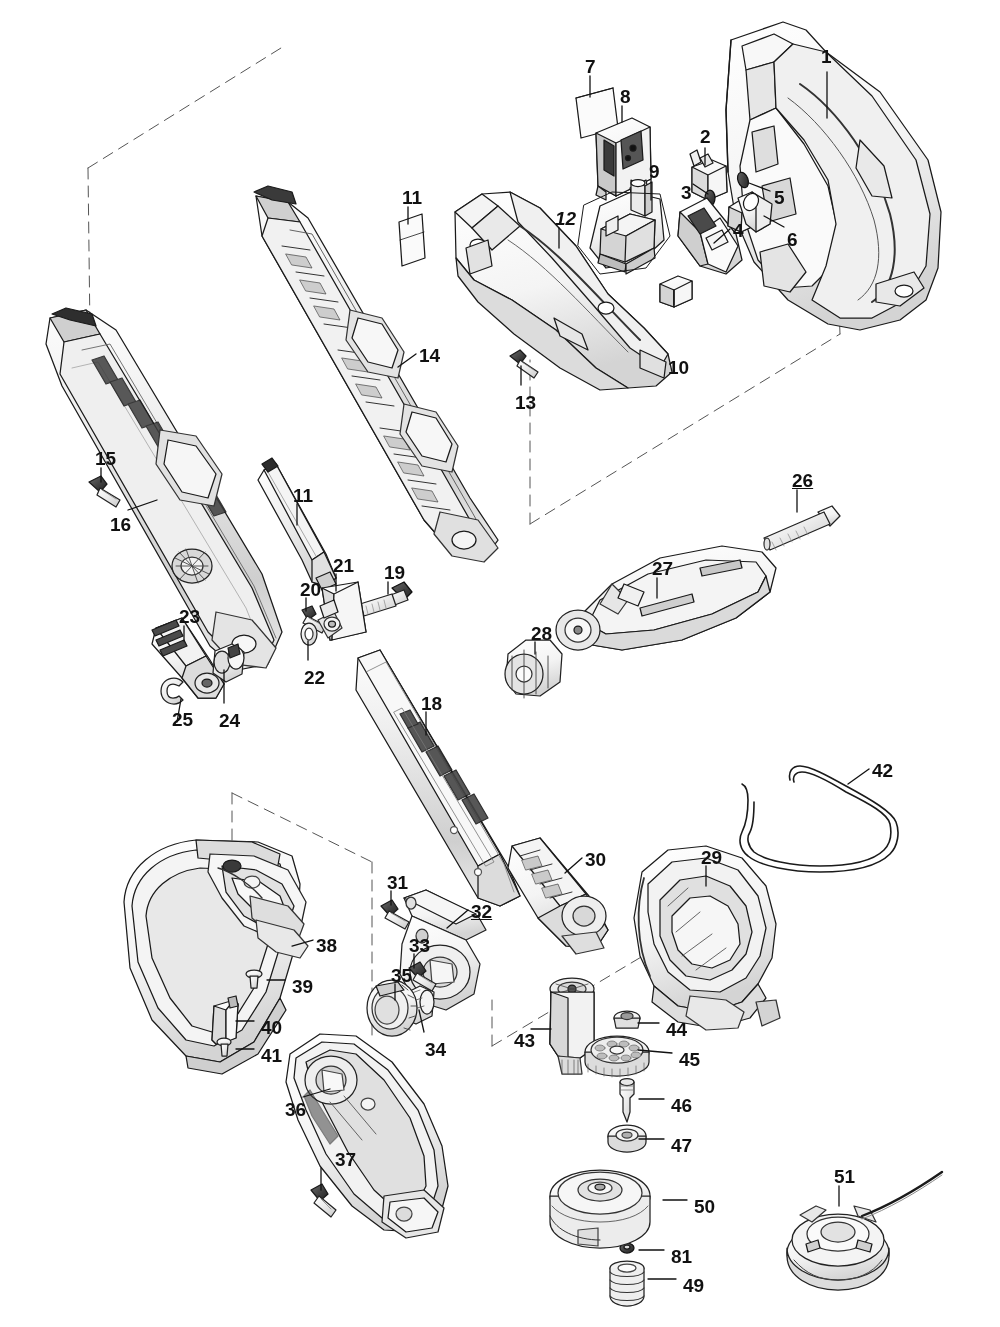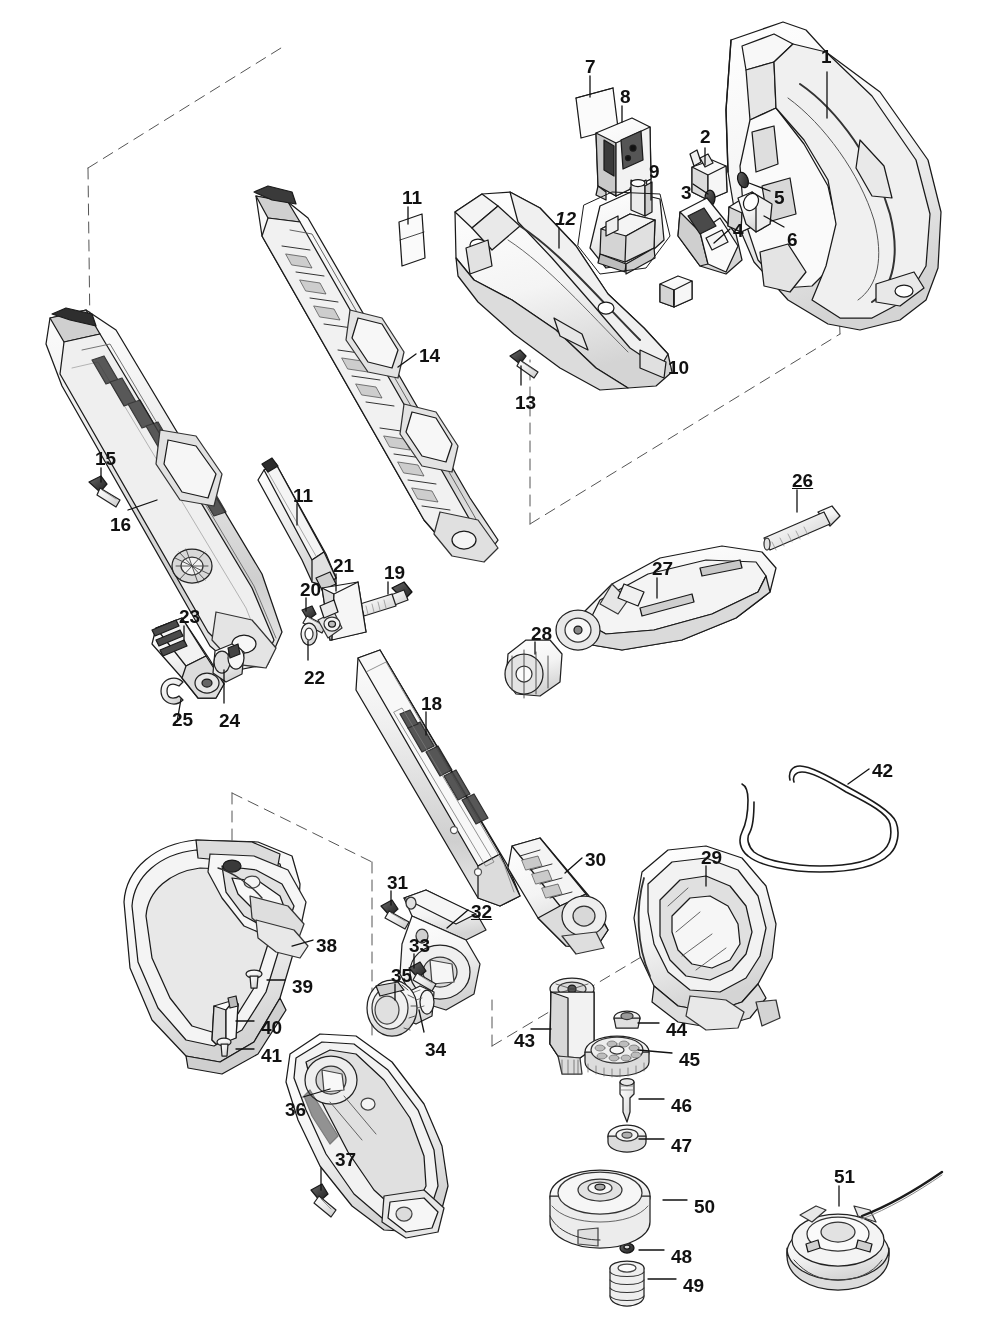--- a/index.html
+++ b/index.html
@@ -758,19 +758,19 @@
       <div class="callout" style="left: 316px; top: 936px;">38</div>
       <div class="callout" style="left: 292px; top: 977px;">39</div>
       <div class="callout" style="left: 261px; top: 1018px;">40</div>
       <div class="callout" style="left: 261px; top: 1046px;">41</div>
       <div class="callout" style="left: 872px; top: 761px;">42</div>
       <div class="callout" style="left: 514px; top: 1031px;">43</div>
       <div class="callout" style="left: 666px; top: 1020px;">44</div>
       <div class="callout" style="left: 679px; top: 1050px;">45</div>
       <div class="callout" style="left: 671px; top: 1096px;">46</div>
       <div class="callout" style="left: 671px; top: 1136px;">47</div>
-      <div class="callout" style="left: 671px; top: 1247px;">48</div>
+      <div class="callout" style="left: 671px; top: 1247px;">81</div>
       <div class="callout" style="left: 683px; top: 1276px;">49</div>
       <div class="callout" style="left: 694px; top: 1197px;">50</div>
       <div class="callout" style="left: 834px; top: 1167px;">51</div>
     </div>
 
 </div>
 
 </body></html>

